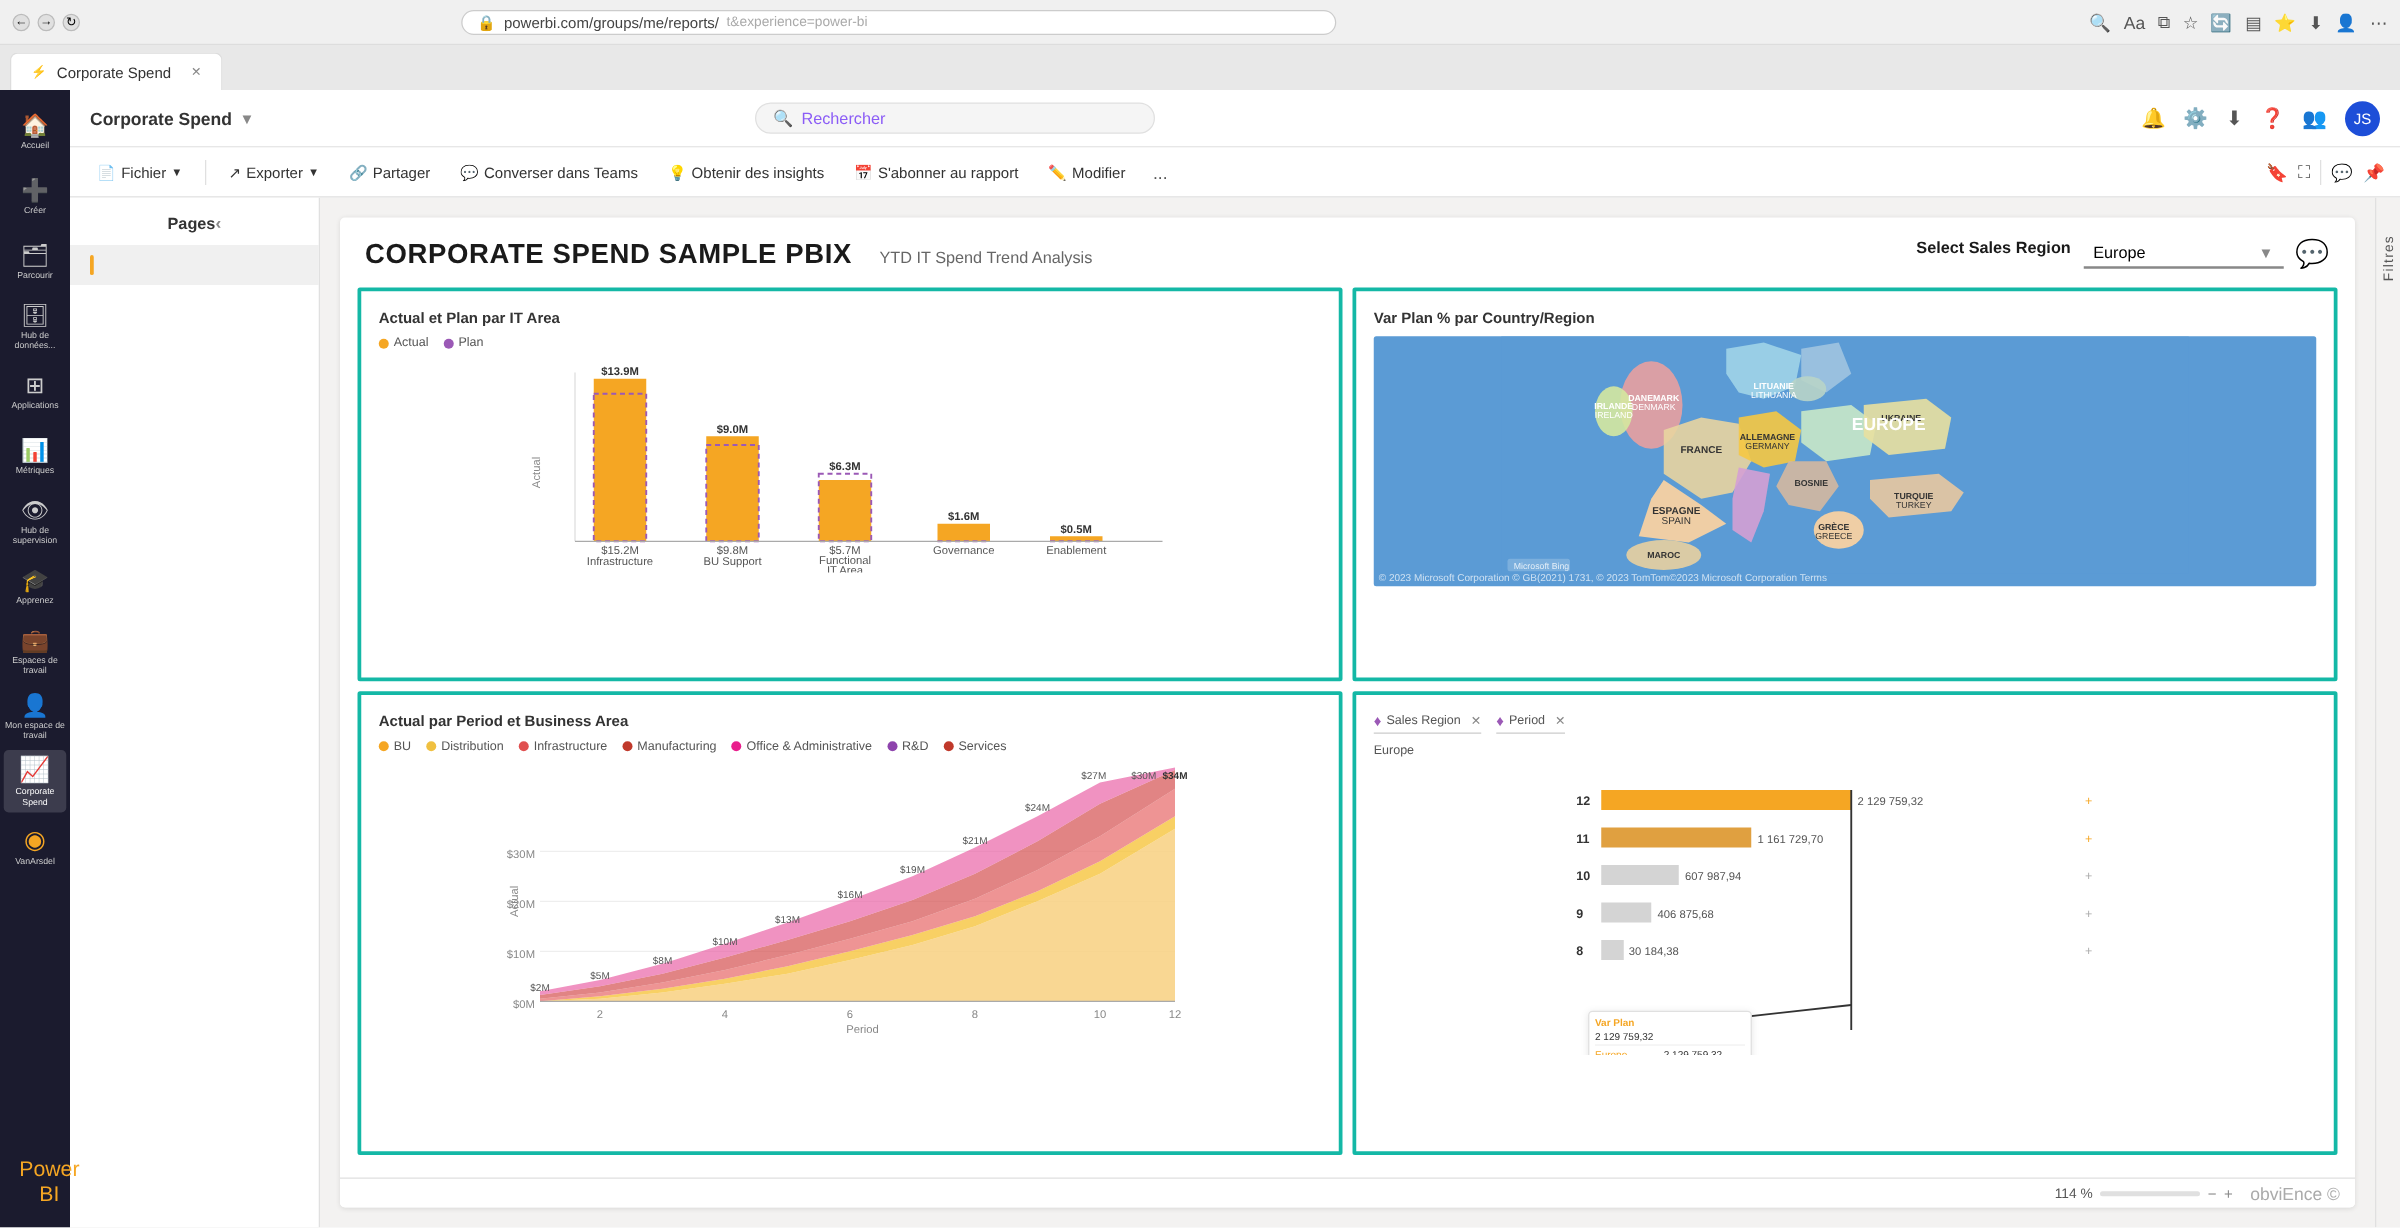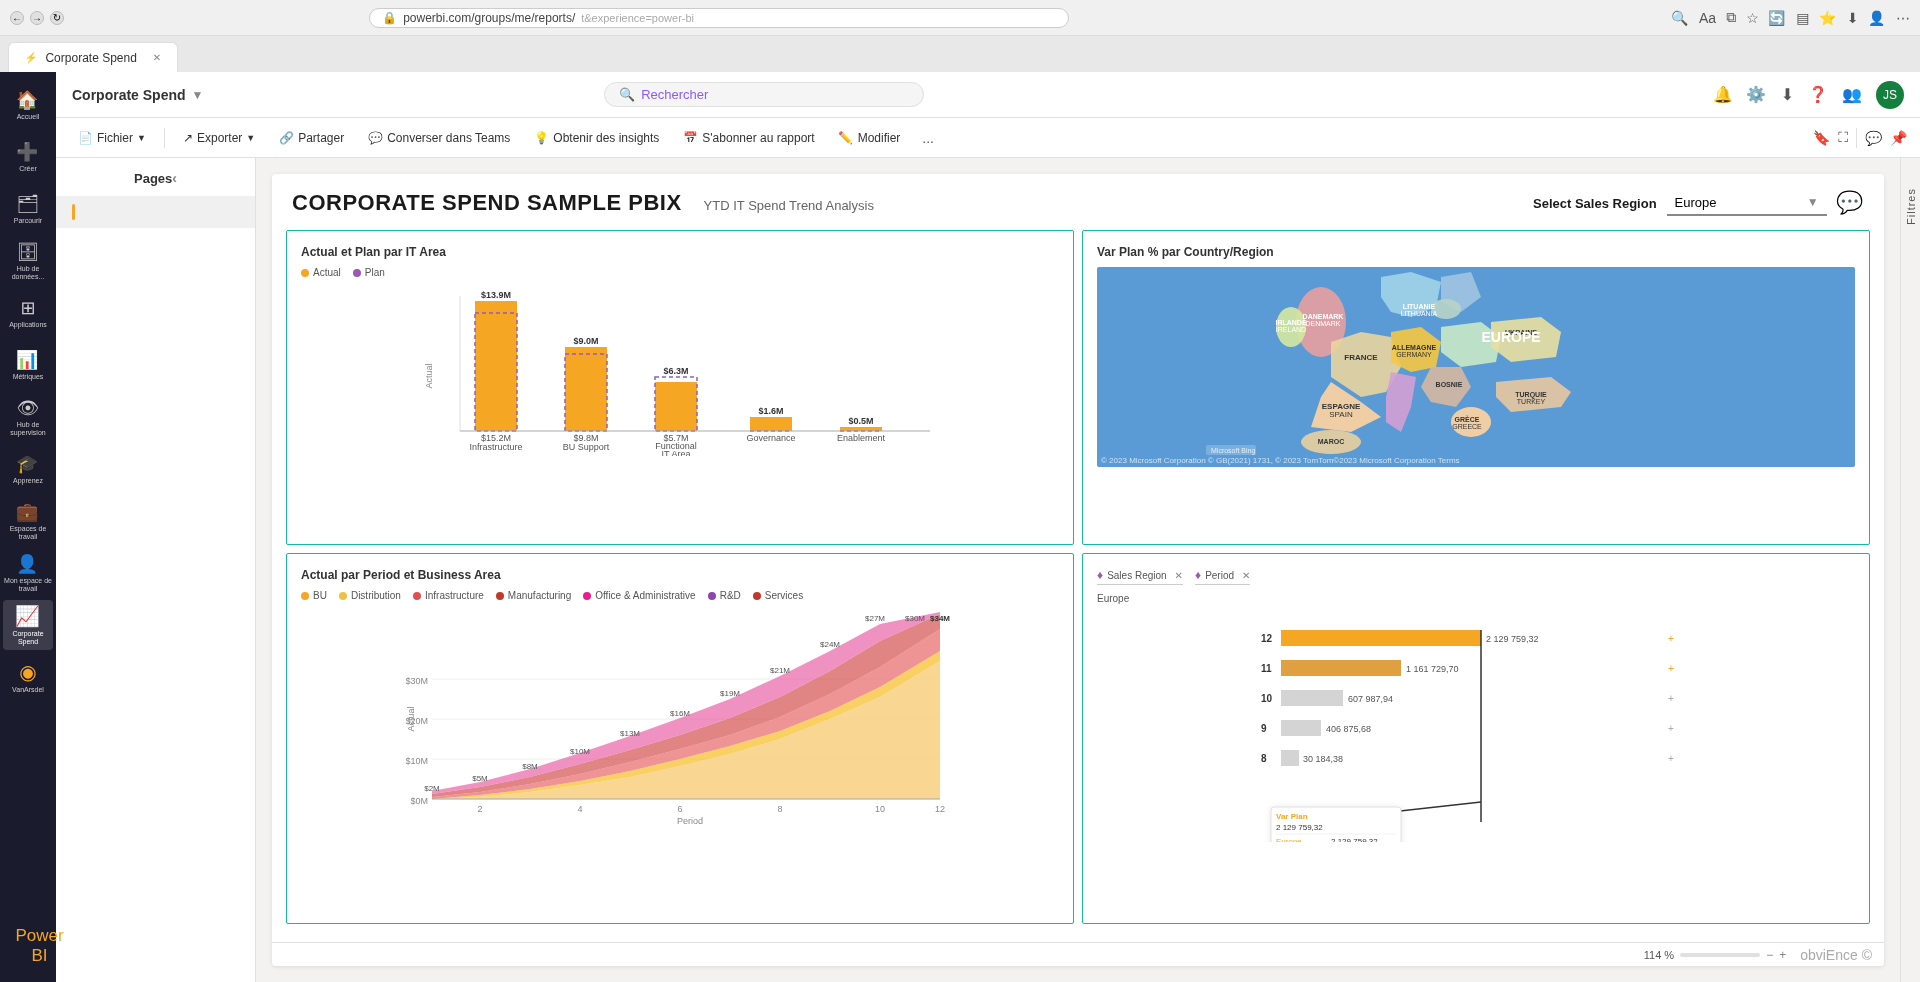--- a/index.html
+++ b/index.html
@@ -160,36 +160,36 @@
 
     
     .report-header {
       padding: 16px 20px 10px;
       display: flex;
       align-items: center;
       justify-content: space-between;
     }
     .report-title { font-size: 22px; font-weight: 900; color: #1a1a1a; letter-spacing: 0.5px; }
     .report-subtitle { font-size: 13px; color: #666; margin-left: 10px; }
-    .report-header-right { display: flex; align-items: center; gap: 10px; }
+    .report-header-right { display: flex; align-items: flex-start; gap: 10px; }
     .region-label { font-size: 13px; font-weight: 700; color: #1a1a1a; }
     .region-select { min-width: 160px; border: none; border-bottom: 2px solid #888; padding: 4px 8px; font-size: 13px; background: transparent; display: flex; align-items: center; justify-content: space-between; cursor: pointer; }
     .chat-icon { font-size: 22px; color: #e91e8c; cursor: pointer; }
 
     
     .report-grid {
       display: grid;
       grid-template-columns: 1fr 1fr;
       grid-template-rows: auto auto;
       gap: 0;
       padding: 0 10px 10px;
       height: calc(100% - 80px);
     }
     .report-panel {
-      border: 1px solid #14b8a6;
+      border: 3px solid #14b8a6;
       background: white;
       padding: 14px;
       margin: 4px;
       border-radius: 2px;
     }
     .panel-title { font-size: 12px; font-weight: 600; color: #333; margin-bottom: 8px; }
 
     
     .legend { display: flex; gap: 12px; margin-bottom: 8px; flex-wrap: wrap; }
     .legend-item { display: flex; align-items: center; gap: 4px; font-size: 10px; color: #555; }
@@ -351,21 +351,21 @@
       <div class="search-bar">
         <span>🔍</span>
         <span style="color:#8b5cf6;">Rechercher</span>
       </div>
       <div class="top-bar-right">
         <span class="top-bar-icon">🔔</span>
         <span class="top-bar-icon">⚙️</span>
         <span class="top-bar-icon">⬇</span>
         <span class="top-bar-icon">❓</span>
         <span class="top-bar-icon">👥</span>
-        <span class="top-bar-icon" style="width:28px;height:28px;border-radius:50%;background:#15803d;display:inline-flex;align-items:center;justify-content:center;color:white;font-size:12px;">JS</span>
+        <span class="top-bar-icon" style="width:28px;height:28px;border-radius:50%;background:#1d4ed8;display:inline-flex;align-items:center;justify-content:center;color:white;font-size:12px;">JS</span>
       </div>
     </div>
 
     <div class="toolbar">
       <button class="toolbar-btn">
         <span>📄</span>
         <span>Fichier</span>
         <span style="font-size:9px;">▼</span>
       </button>
       <div class="toolbar-divider"></div>

